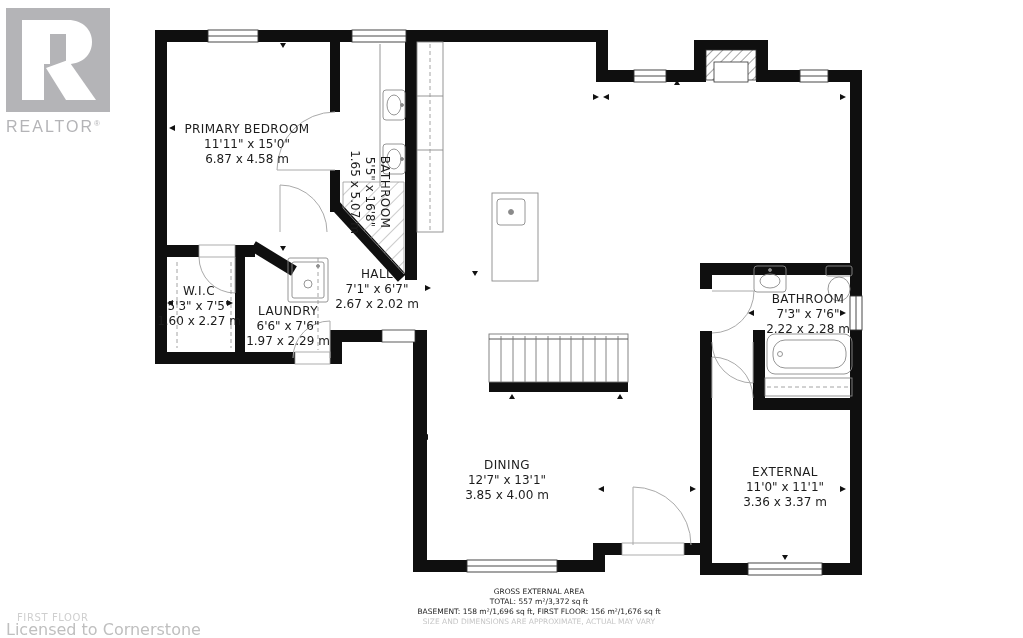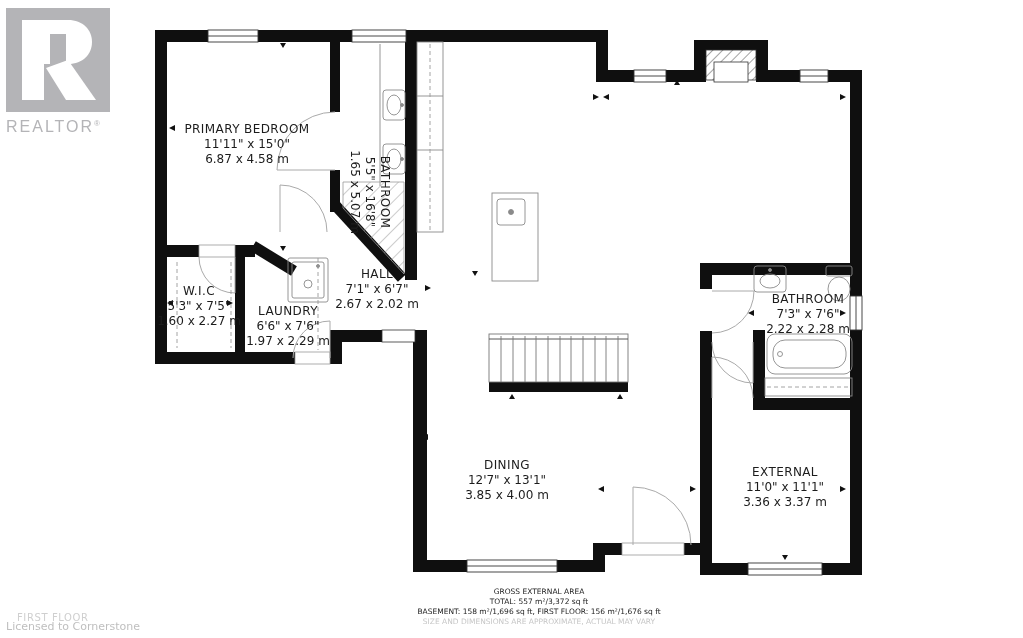--- a/index.html
+++ b/index.html
@@ -11,21 +11,21 @@
   .room-label .room-name{letter-spacing:.4px;}
   .room-label.vertical{transform:translate(-50%,-50%) rotate(90deg);}
   .logo{position:absolute;left:6px;top:8px;width:112px;text-align:left;}
   .logo-text{font-size:16px;letter-spacing:2px;color:#b4b4b7;margin-top:2px;
              font-family:"Liberation Sans",sans-serif;}
   .logo-text sup{font-size:8px;letter-spacing:0;}
   .area-summary{position:absolute;left:531px;top:587px;transform:translateX(-50%);
                 text-align:center;font-size:7.5px;line-height:10px;white-space:nowrap;margin-left:8px;}
   .area-summary .disclaimer{color:#c6c6c6;}
   .floor-tag{position:absolute;left:17px;top:612px;font-size:10px;letter-spacing:.6px;color:#cfcfcf;}
-  .license-tag{position:absolute;left:6px;top:620px;font-size:11px;color:#bfbfbf;}
+  .license-tag{position:absolute;left:6px;top:620px;font-size:16px;color:#bfbfbf;}
 </style>
 </head>
 <body>
 
 <div class="stage">
 
   <svg class="plan-svg" width="1023" height="638" viewBox="0 0 1023 638">
     <defs>
       <pattern id="hatchDense" width="7" height="7" patternTransform="rotate(45)" patternUnits="userSpaceOnUse">
         <line x1="0" y1="0" x2="0" y2="7" stroke="#555" stroke-width="1.1"></line>

